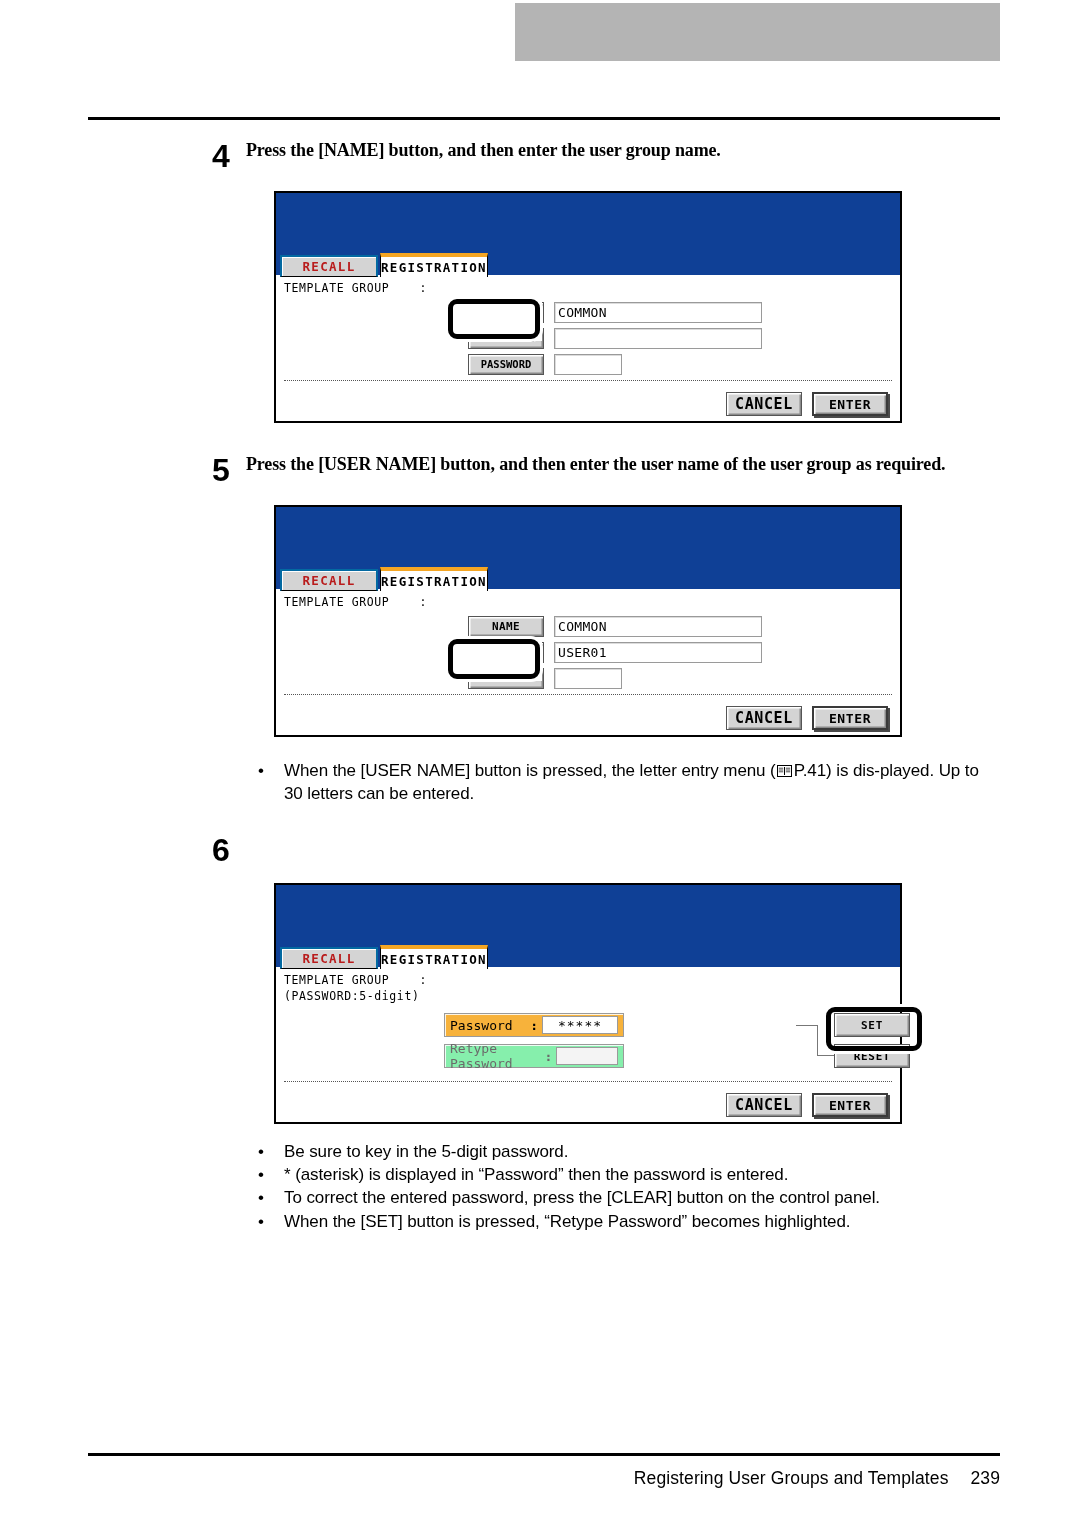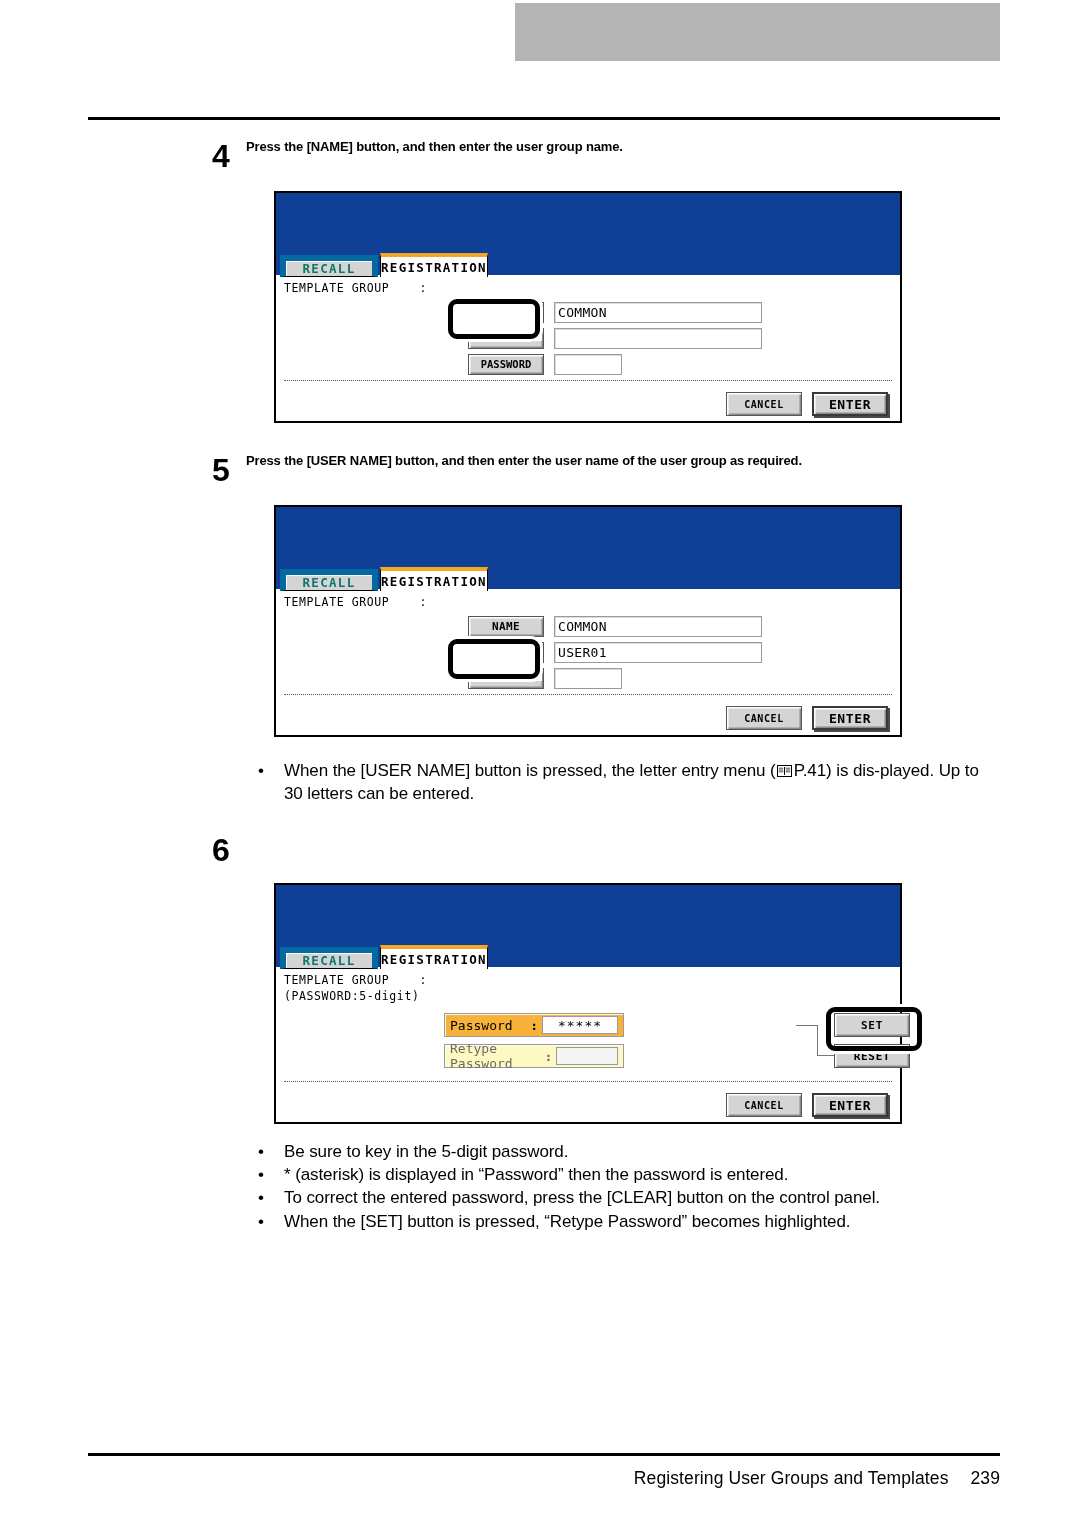--- a/index.html
+++ b/index.html
@@ -42,22 +42,23 @@
     display:flex; align-items:flex-start;
     margin-left:124px;
   }
   .step-num{
     font-size:32px; font-weight:bold; line-height:1;
     width:34px; flex:0 0 34px;
     font-family:"Liberation Sans", sans-serif;
     margin-top:1px;
   }
   .step-text{
-    font-size:13px; font-weight:bold; line-height:1.28;
+    font-size:18px; font-weight:bold; line-height:1.28;
     letter-spacing:-0.15px;
+    font-family:Liberation Serif, serif;
   }
 
   
   .para{
     font-size:17px; line-height:1.36; margin-left:170px; width:730px;
     letter-spacing:-0.1px;
   }
   .bullet-list{ margin-left:170px; width:742px; }
   .bullet{
     display:flex; font-size:17px; line-height:1.36; letter-spacing:-0.1px;
@@ -92,23 +93,23 @@
     display:flex; align-items:flex-end; z-index:4;
   }
   .tab{
     height:22px; min-width:98px;
     display:flex; align-items:center; justify-content:center;
     font-family:"DejaVu Sans Mono", monospace;
     font-size:12.5px; font-weight:bold; letter-spacing:1.3px;
   }
   .tab-inactive{
     background:#d4d4d4;
-    border:6px solid #0369a1;
+    border:2px solid #0369a1;
     border-bottom:1px solid #000;
-    color:#0f766e;
+    color:#b91c1c;
     box-shadow: inset 1px 1px 0 #fff;
   }
   .tab-active{
     background:#ffffff;
     border:1px solid #000;
     border-top:4px solid #f5a623;
     border-bottom:none;
     height:24px;
     margin-left:2px;
     color:#000;
@@ -135,21 +136,21 @@
   
   .lcdbtn{
     background:#d4d4d4;
     border:1px solid #555;
     box-shadow: inset 1.5px 1.5px 0 #ffffff, inset -1.5px -1.5px 0 #8a8a8a;
     font-family:"DejaVu Sans Mono", monospace;
     font-weight:bold;
     display:flex; align-items:center; justify-content:center;
     color:#000;
   }
-  .btn-cancel{ width:76px; height:24px; font-size:10px; letter-spacing:.6px; }
+  .btn-cancel{ width:76px; height:24px; font-size:15px; letter-spacing:.6px; }
   .btn-enter{
     width:76px; height:24px; font-size:13px; letter-spacing:.6px;
     border:2px solid #3a3a3a;
     box-shadow: inset 1.5px 1.5px 0 #ffffff, inset -1.5px -1.5px 0 #8a8a8a, 2px 2px 0 #4a4a4a;
   }
 
   
   .form-rows{
     position:absolute; left:192px; top:24px;
   }
@@ -194,21 +195,21 @@
     width:180px; height:24px;
     display:flex; align-items:center;
     border:1px solid #9a9a9a;
     box-shadow: inset 1px 1px 0 rgba(255,255,255,.85);
     font-family:"DejaVu Sans Mono", monospace;
     font-size:13px;
     padding:0 5px;
     justify-content:space-between;
   }
   .pwlabelbox.active{ background:#f7b23b; color:#000; }
-  .pwlabelbox.inactive{ background:#fef9c3; color:#6b6b6b; }
+  .pwlabelbox.inactive{ background:#86efac; color:#6b6b6b; }
   .pwlabelbox .colon{ margin-left:auto; padding-right:4px; font-weight:bold; }
   .pwvalue{
     width:76px; height:18px; background:#fff;
     border:1px solid #9a9a9a;
     display:flex; align-items:center; justify-content:center;
     font-family:"DejaVu Sans Mono", monospace;
     font-size:13px; letter-spacing:1px; color:#000;
   }
   .pwvalue.empty{ background:#f4f4f4; }
   .connector{

